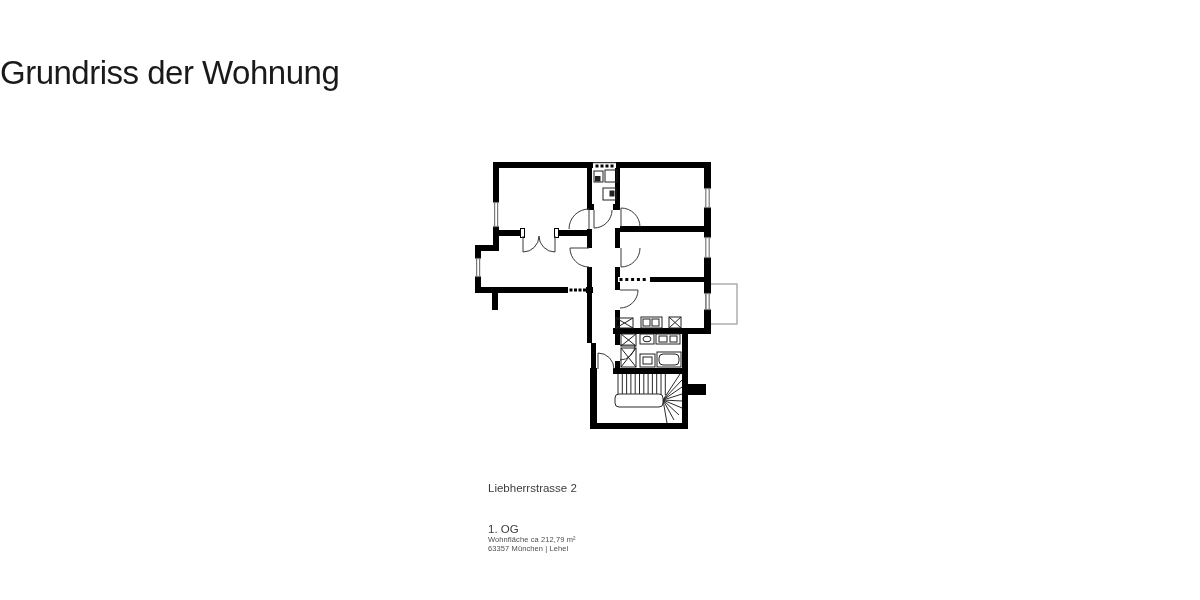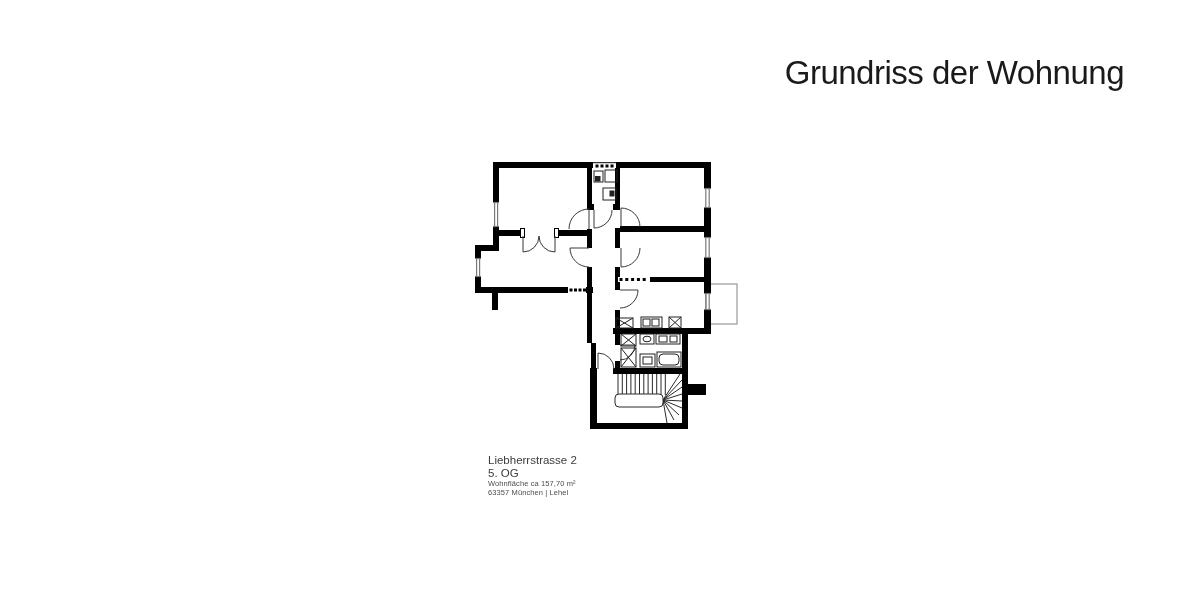--- a/index.html
+++ b/index.html
@@ -2,39 +2,39 @@
 <html><head>
 <meta charset="utf-8">
 <style>
   * { margin: 0; padding: 0; box-sizing: border-box; }
   html, body { width: 1200px; height: 600px; background: #ffffff; overflow: hidden; }
   body { font-family: "Liberation Sans", sans-serif; position: relative; }
 
   .page-title {
     position: absolute;
     top: 54px; left: 0; width: 1124px;
-    text-align: right;
+    text-align: left;
     font-size: 33px;
     font-weight: 400;
     letter-spacing: -0.5px;
     color: #1a1a1a;
   }
 
   .floorplan-svg {
     position: absolute;
     top: 0; left: 0;
   }
 
   .address-block {
     position: absolute;
     left: 488px; top: 454px;
     color: #3c3c3c;
     line-height: 1.15;
   }
-  .address-line-lg { font-size: 11.5px; color: #3c3c3c; display: block; }
+  .address-line-lg { font-size: 11.5px; color: #3c3c3c; display: block; margin-top: 28px; }
   .address-line-sm { font-size: 7.5px;  color: #4e4e4e; display: block; letter-spacing: 0.1px; }
 </style>
 </head>
 <body>
 
 <h1 class="page-title">Grundriss der Wohnung</h1>
 
 <svg class="floorplan-svg" width="1200" height="600" viewBox="0 0 1200 600" fill="none" stroke="none">
 
   <g stroke="#9a9a9a" stroke-width="1.2">
@@ -217,16 +217,16 @@
 
   <g stroke="#2a2a2a" stroke-width="1">
     <path d="M618,374 V395 M622.3,374 V395 M626.6,374 V395 M630.9,374 V395 M635.2,374 V395 M639.5,374 V395 M643.8,374 V395 M648.1,374 V395 M652.4,374 V395 M656.7,374 V395 M661,374 V395 M665.3,374 V395"></path>
     <path d="M663,400 L680,374 M663,400 L682,380 M663,400 L682,387 M663,400 L682,394 M663,400 L682,401 M663,400 L682,408 M663,400 L679,415 M663,400 L674,420 M663,400 L667,423"></path>
     <rect x="615" y="394" width="48" height="13" rx="4" fill="#ffffff"></rect>
   </g>
 </svg>
 
 <div class="address-block">
   <span class="address-line-lg">Liebherrstrasse 2</span>
-  <span class="address-line-lg">5. OG</span>
-  <span class="address-line-sm">Wohnfläche ca 157,70 m²</span>
+  <span class="address-line-lg">1. OG</span>
+  <span class="address-line-sm">Wohnfläche ca 212,79 m²</span>
   <span class="address-line-sm">63357 München | Lehel</span>
 </div>
 
 </body></html>

